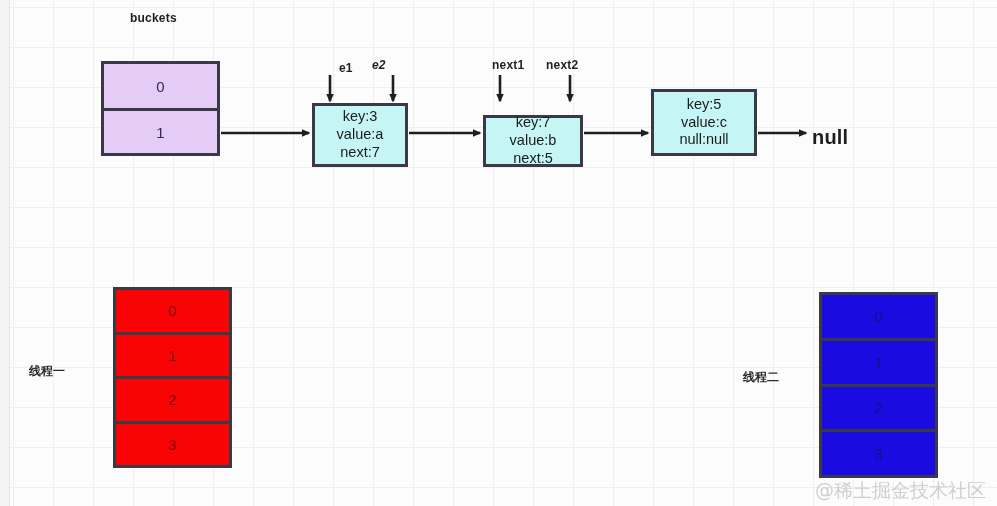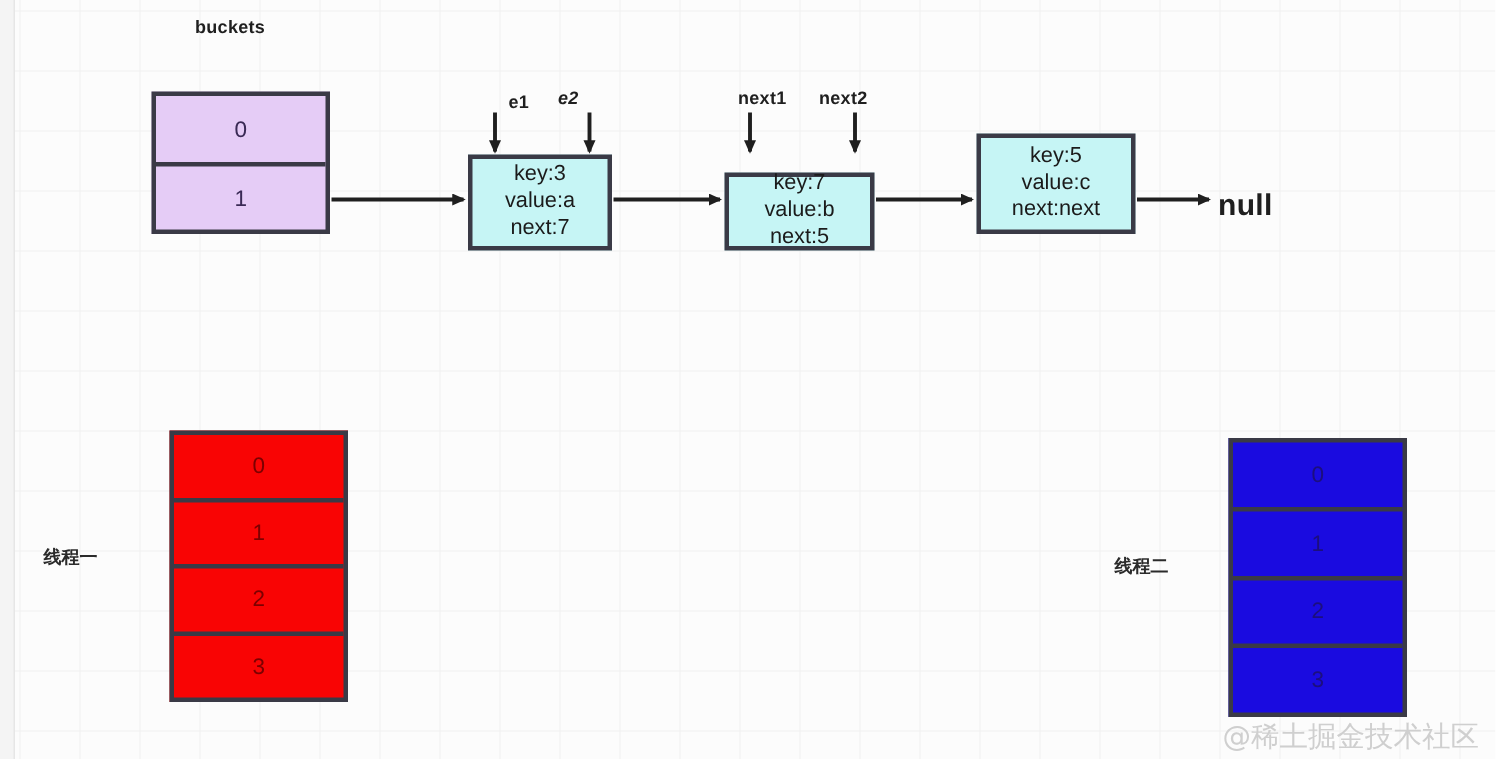--- a/index.html
+++ b/index.html
@@ -165,21 +165,21 @@
 
   <div class="box node-box" style="left:483px; top:103px; width:100px; height:52px;margin-top:12px;">
     <div>key:7</div>
     <div>value:b</div>
     <div>next:5</div>
   </div>
 
   <div class="box node-box" style="left:651px; top:89px; width:106px; height:67px;">
     <div>key:5</div>
     <div>value:c</div>
-    <div>next:next</div>
+    <div>null:null</div>
   </div>
 
   <div class="lbl bold-lbl" style="left:812px; top:127px; font-size:20px;">null</div>
 
   <div class="lbl cn-lbl" style="left:29px; top:365px;">线程一</div>
 
   <div class="box thread-box red-box" style="left:113px; top:287px; width:119px; height:181px;">
     <div class="thread-cell">0</div>
     <div class="thread-cell">1</div>
     <div class="thread-cell">2</div>

